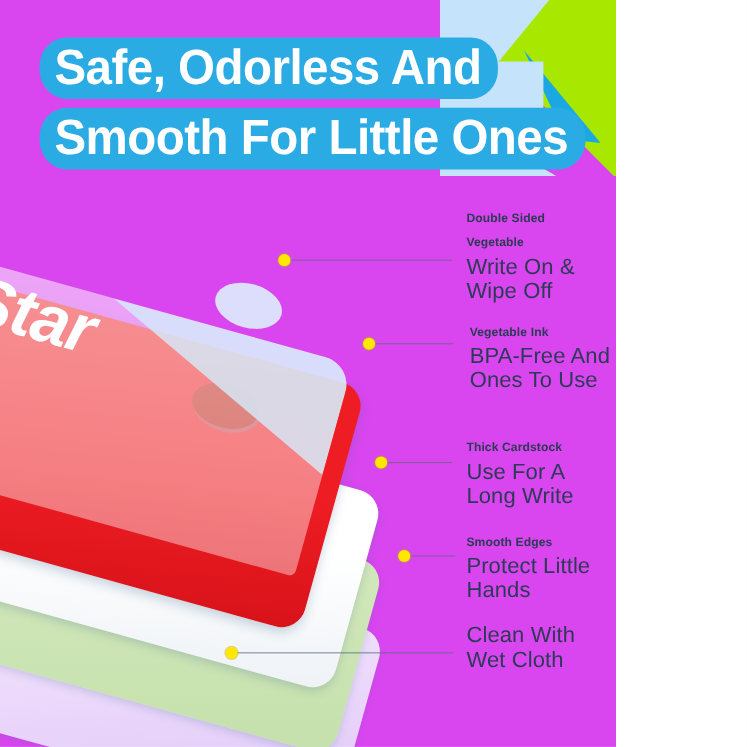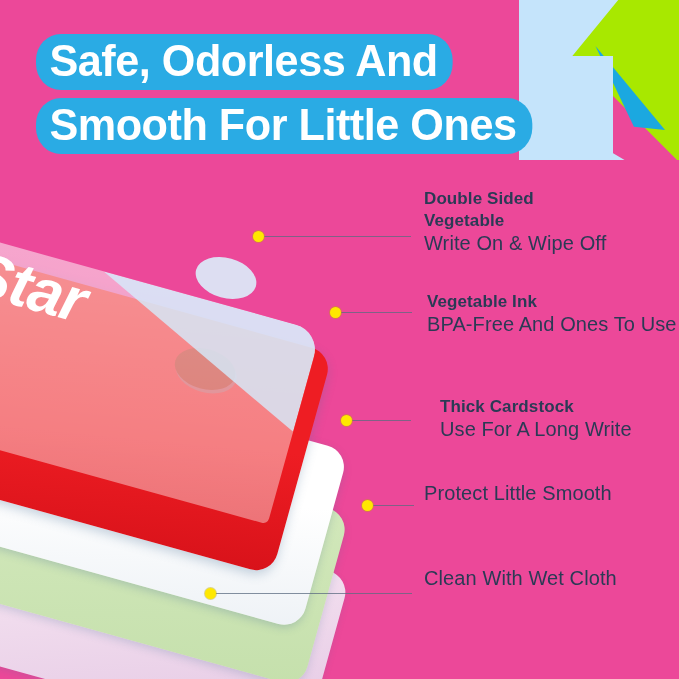--- a/index.html
+++ b/index.html
@@ -1,22 +1,22 @@
 <!DOCTYPE html>
 <html><head>
 <meta charset="utf-8">
 <style>
   html,body{margin:0;padding:0;background:#fff;}
   body{font-family:"Liberation Sans",sans-serif;}
 
   #stage{
     position:relative;
-    width:679px;height:679px;
+    width:560px;height:679px;
     overflow:hidden;
-    background:#ec4899;
+    background:#d946ef;
   }
 
   
   #corner-wrap{position:absolute;top:0;right:0;width:160px;height:160px;overflow:hidden;}
   .corner-green{
     position:absolute;top:-4px;right:-4px;width:170px;height:170px;
     background:#a8e800;
     clip-path:polygon(100% 0, 0% 0, 100% 100%);
   }
   .corner-curl{
@@ -137,21 +137,21 @@
     position:absolute;width:11px;height:11px;border-radius:50%;
     background:#ffe800;box-shadow:0 0 0 1px rgba(190,170,0,.45);
     z-index:40;
   }
   .lead{
     position:absolute;height:1px;background:#5b6b80;opacity:.75;z-index:39;
   }
 
   .label{position:absolute;z-index:45;}
   .label .title{
-    color:#2b3a55;font-size:17px;font-weight:bold;line-height:22px;
+    color:#2b3a55;font-size:11px;font-weight:bold;line-height:22px;
     font-family:"Liberation Sans",sans-serif;letter-spacing:.1px;
   }
   .label .sub{
     color:#2b3a55;font-size:20px;font-weight:normal;line-height:22px;
     font-family:"Liberation Sans",sans-serif;letter-spacing:.1px;
   }
 </style>
 </head>
 <body>
 
@@ -221,26 +221,27 @@
     <div class="title">Double Sided</div>
     <div class="title">Vegetable</div>
     <div class="sub">Write On &amp; Wipe Off</div>
   </div>
 
   <div class="label" style="left:427px;top:291px;">
     <div class="title">Vegetable Ink</div>
     <div class="sub">BPA-Free And Ones To Use</div>
   </div>
 
-  <div class="label" style="left:424px;top:396px;margin-left:16px;">
+  <div class="label" style="left:424px;top:396px;">
     <div class="title">Thick Cardstock</div>
     <div class="sub">Use For A Long Write</div>
   </div>
 
   <div class="label" style="left:424px;top:482px;">
-    <div class="sub">Protect Little Smooth</div>
+    <div class="title">Smooth Edges</div>
+    <div class="sub">Protect Little Hands</div>
   </div>
 
   <div class="label" style="left:424px;top:567px;">
     <div class="sub">Clean With Wet Cloth</div>
   </div>
 
 </div>
 
 </body></html>

